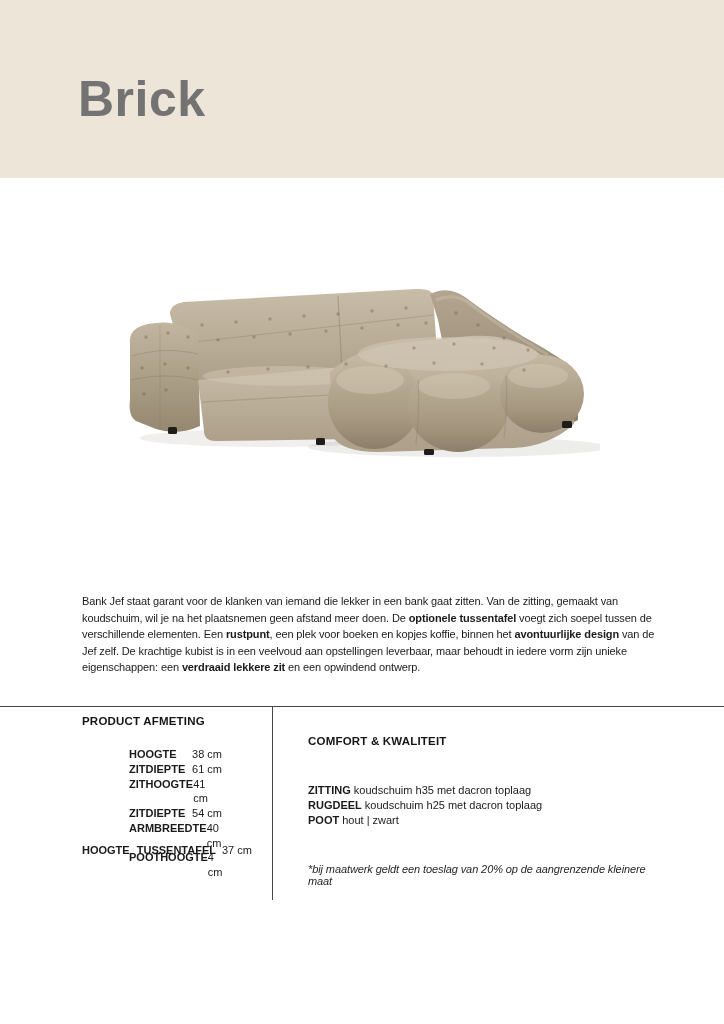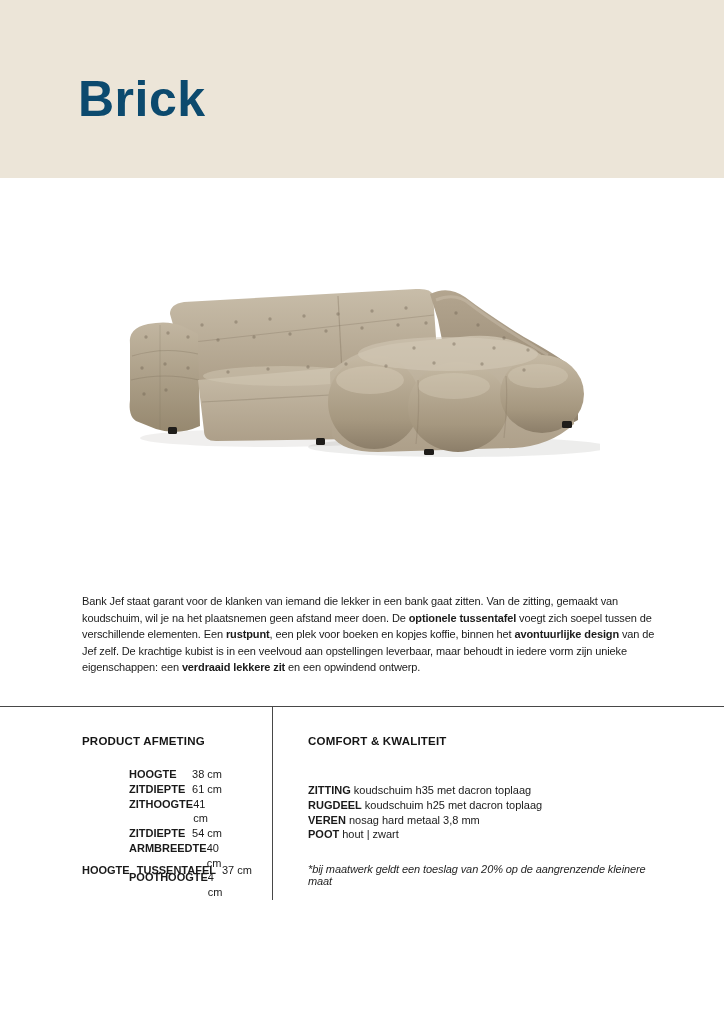--- a/index.html
+++ b/index.html
@@ -8,39 +8,39 @@
     background:#ffffff;color:#1a1a1a;
     font-family:"Liberation Sans", sans-serif;
   }
   .header-band{
     position:absolute;left:0;top:0;width:724px;height:178px;
     background:#ece5d8;
   }
   .page-title{
     position:absolute;left:78px;top:74px;
     font-size:50px;font-weight:700;line-height:1;letter-spacing:.5px;
-    color:#0c4a6e;
+    color:#737373;
   }
   .photo{
     position:absolute;left:118px;top:280px;width:482px;height:178px;
   }
   .desc{
     position:absolute;left:82px;top:582px;width:576px;
     font-size:11px;line-height:16.6px;letter-spacing:-.12px;color:#1b1b1b;
   }
   .desc b{font-weight:700;}
   .hrule{
     position:absolute;left:0;top:706px;width:724px;height:1px;
     background:#474747;
   }
   .vrule{
     position:absolute;left:272px;top:707px;width:1px;height:193px;
     background:#474747;
   }
-  .dims{position:absolute;left:82px;top:735px;width:200px;}
+  .dims{position:absolute;left:82px;top:715px;width:200px;}
   .spec-heading{
     font-size:11.5px;font-weight:700;letter-spacing:.2px;color:#151515;
   }
   .dim-rows{position:absolute;left:0;top:32px;width:140px;}
   .dim-row{
     display:flex;justify-content:space-between;
     font-size:11px;line-height:14.75px;padding-left:47px;
   }
   .dim-label{font-weight:700;}
   .dim-extra{
@@ -217,21 +217,18 @@
 <section class="cq">
   <div class="spec-heading">COMFORT &amp; KWALITEIT</div>
   <div class="cq-rows">
     <div class="cq-row">
       <span class="cq-label">ZITTING</span><span class="cq-value">koudschuim h35 met dacron toplaag</span>
     </div>
     <div class="cq-row">
       <span class="cq-label">RUGDEEL</span><span class="cq-value">koudschuim h25 met dacron toplaag</span>
     </div>
     <div class="cq-row">
-      <span class="cq-label">VEREN</span><span class="cq-value">nosag hard metaal 3,8 mm</span>
-    </div>
-    <div class="cq-row">
       <span class="cq-label">POOT</span><span class="cq-value">hout | zwart</span>
     </div>
   </div>
 </section>
 
 <div class="footnote">*bij maatwerk geldt een toeslag van 20% op de aangrenzende kleinere maat</div>
 
 </body></html>

